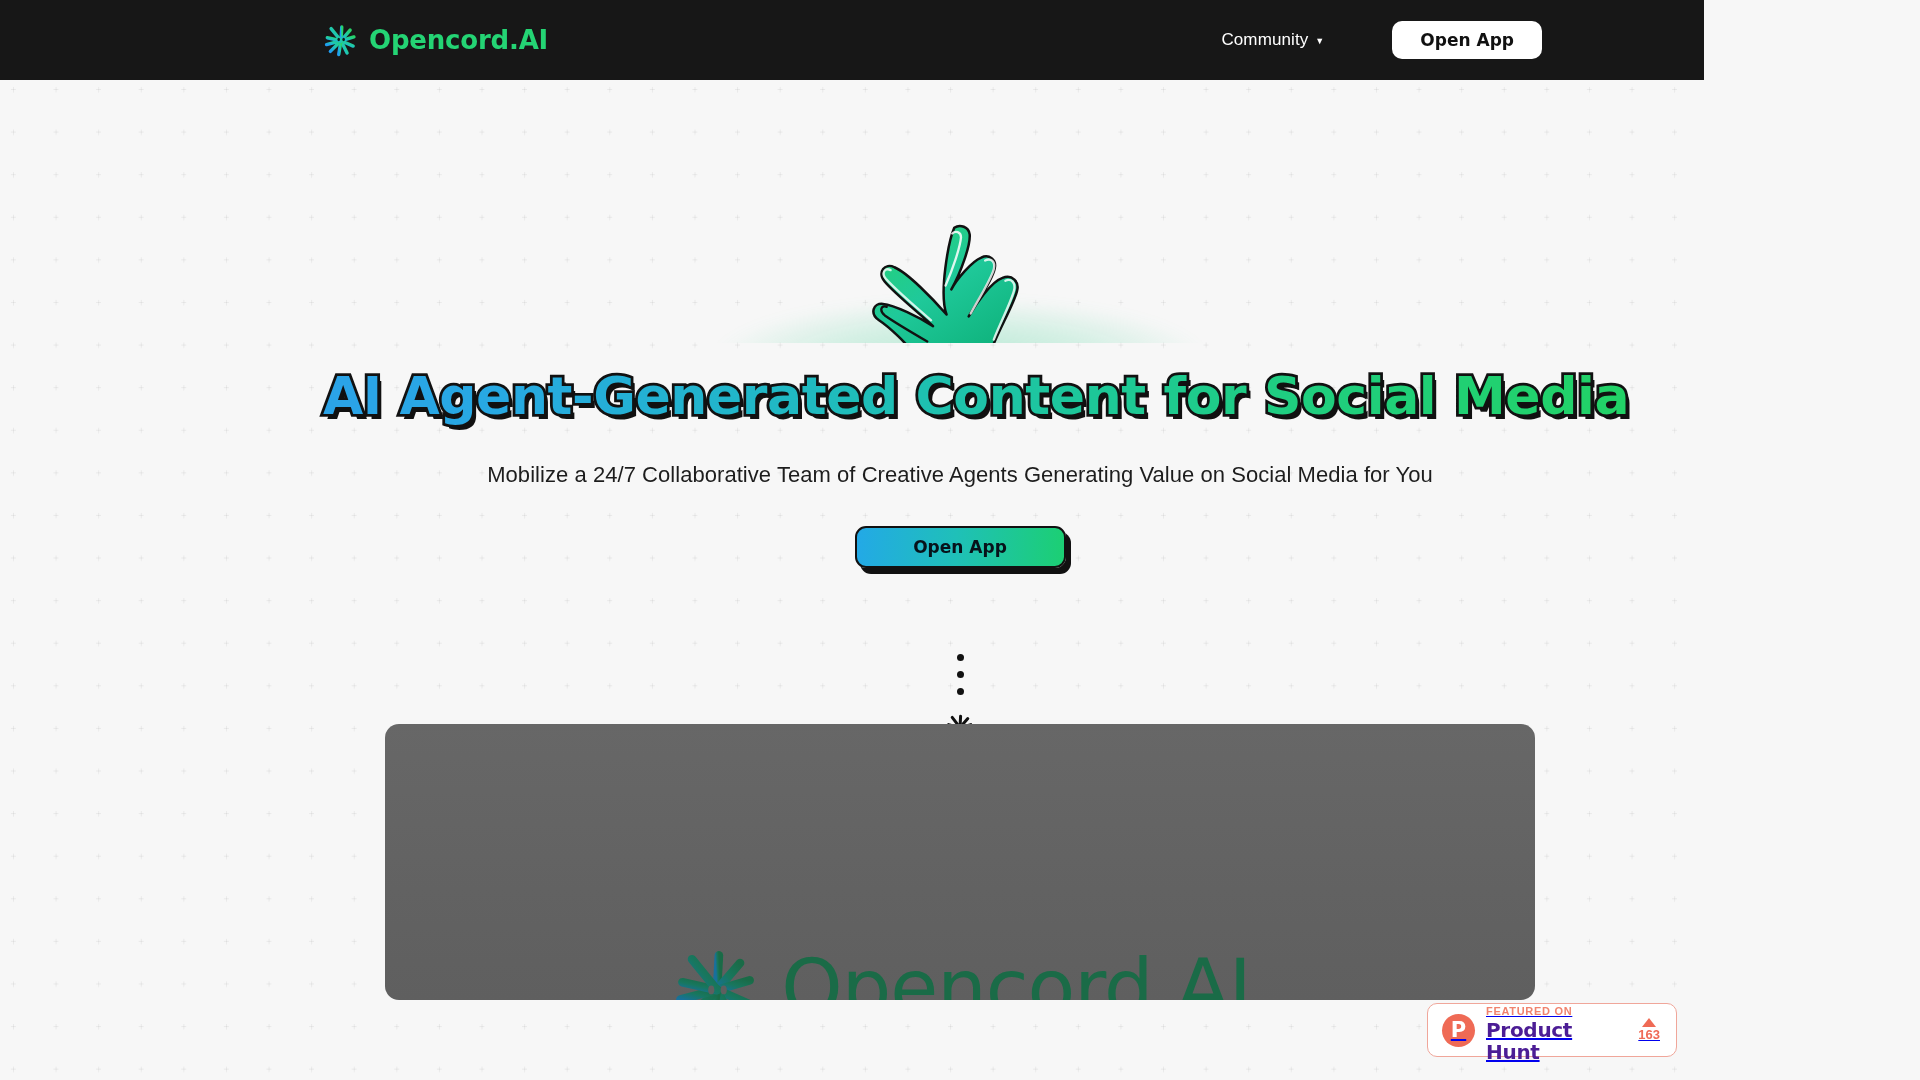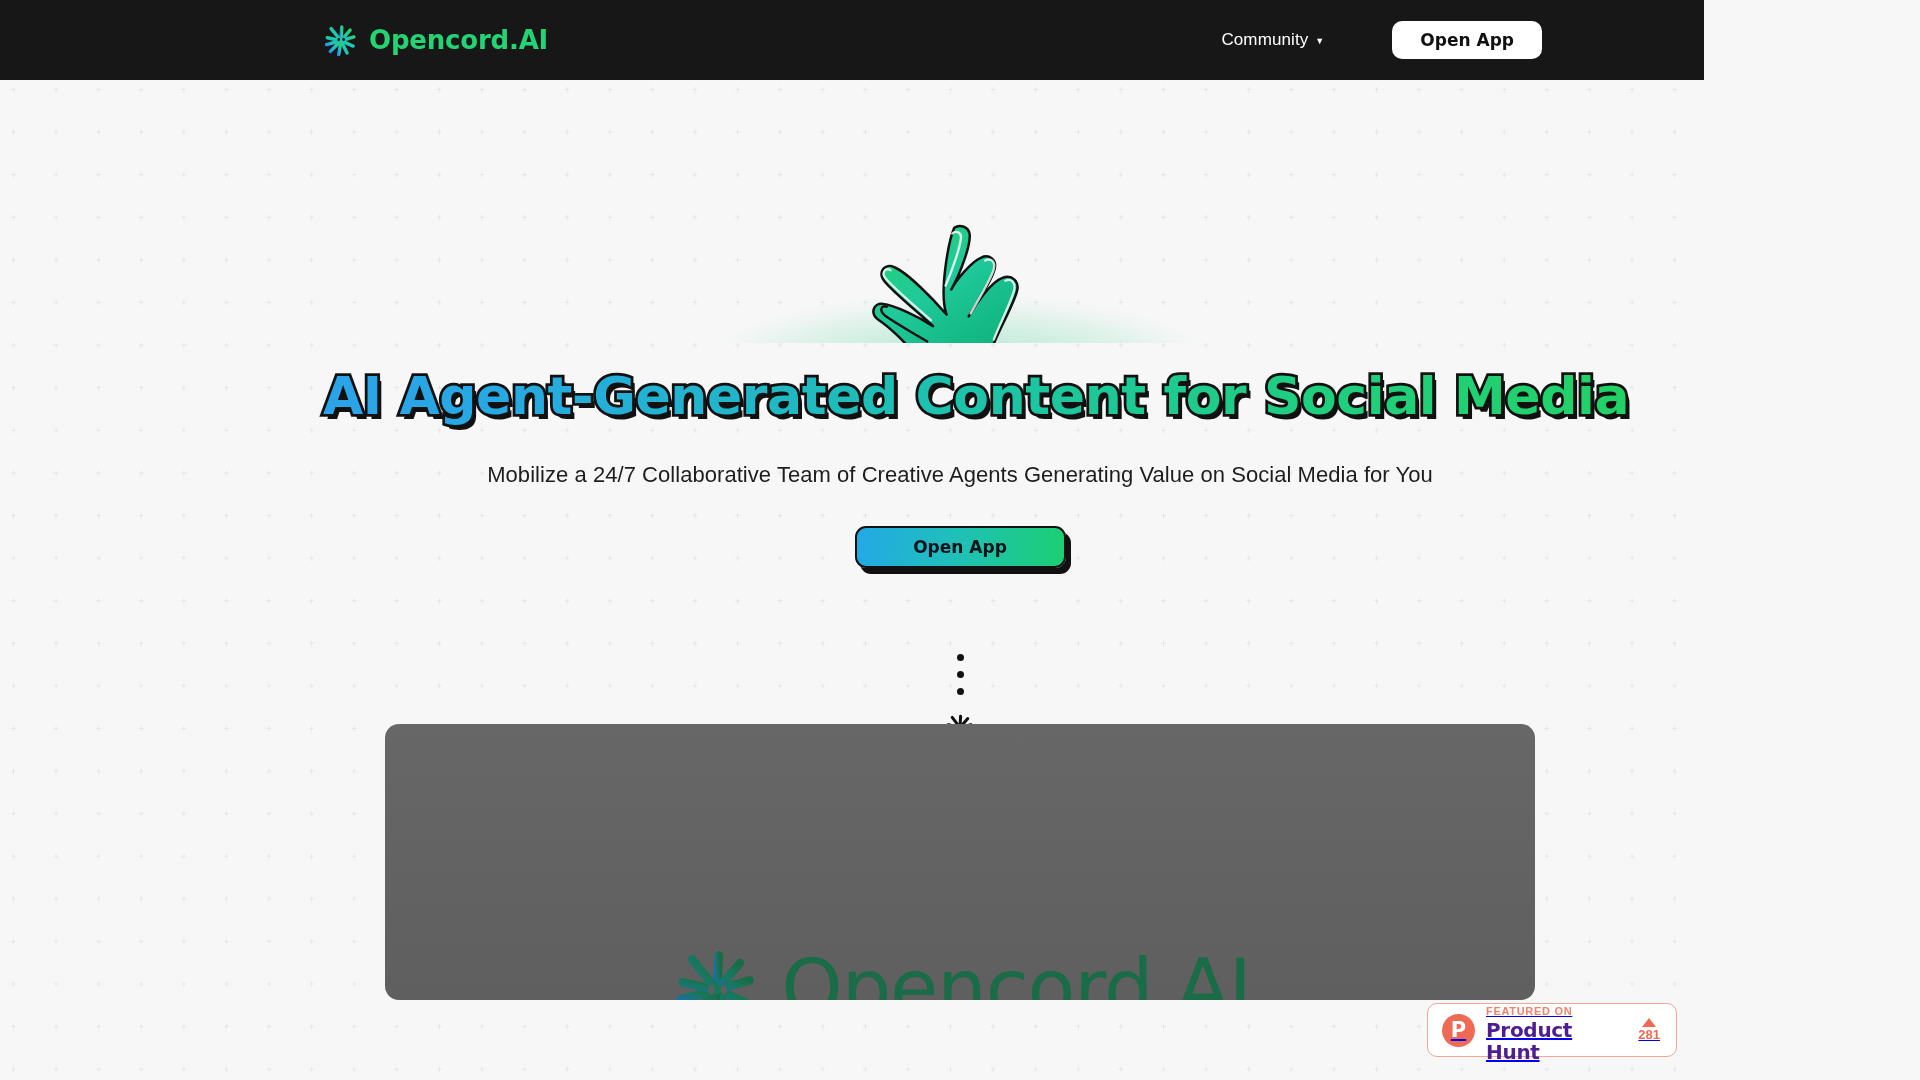--- a/index.html
+++ b/index.html
@@ -531,17 +531,17 @@
   </div>
 
   <a class="ph-badge" href="#">
     <span class="ph-circle">P</span>
     <span class="ph-texts">
       <span class="ph-kicker">FEATURED ON</span>
       <span class="ph-name">Product Hunt</span>
     </span>
     <span class="ph-votes">
       <span class="ph-arrow"></span>
-      <span class="ph-count">281</span>
+      <span class="ph-count">163</span>
     </span>
   </a>
 
 </div>
 
 </body></html>

